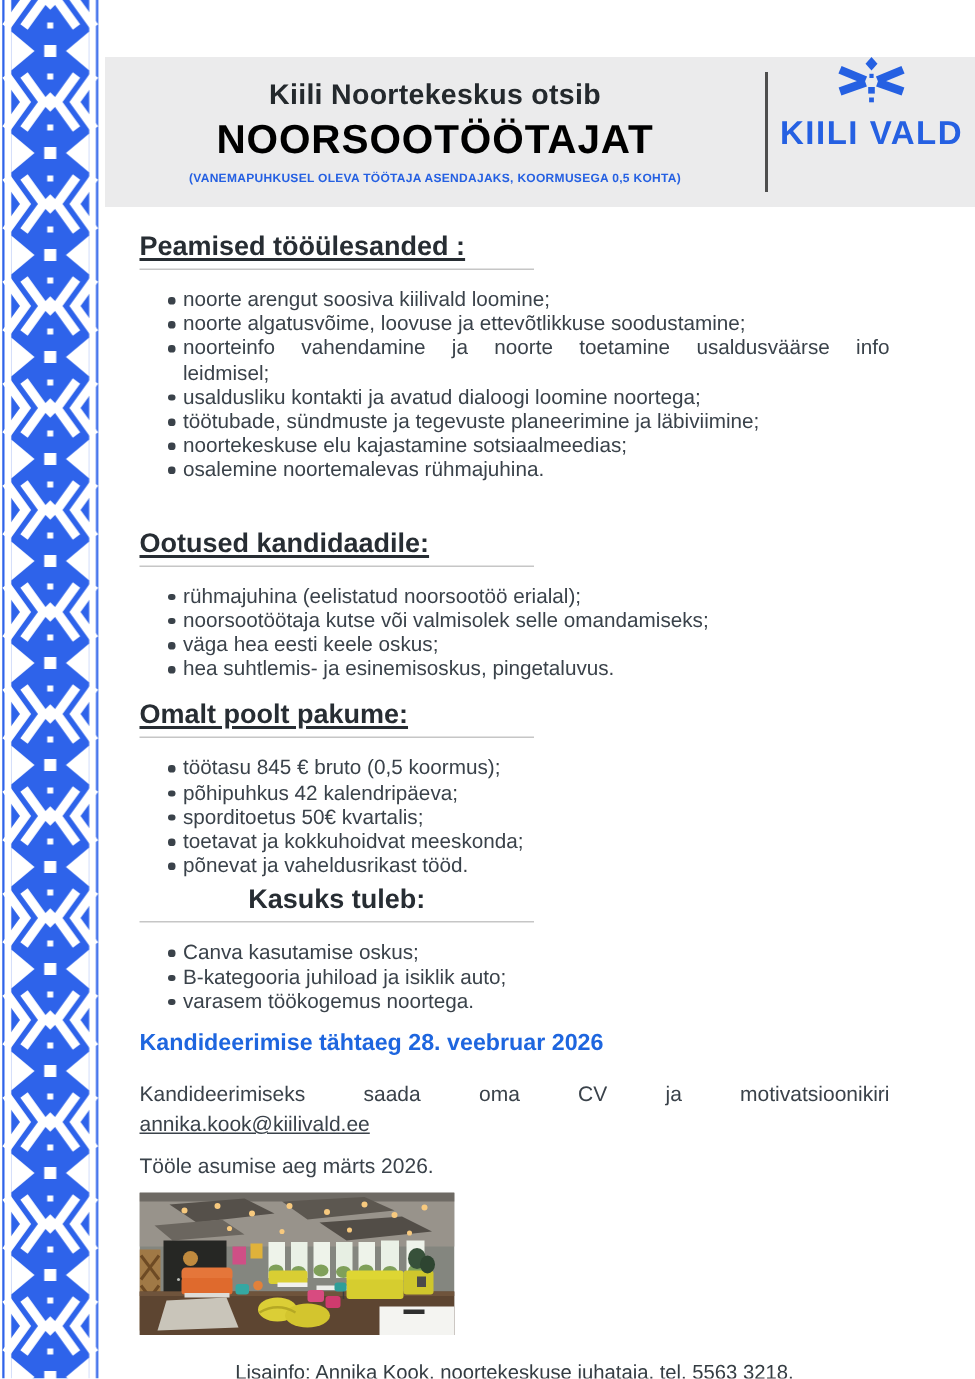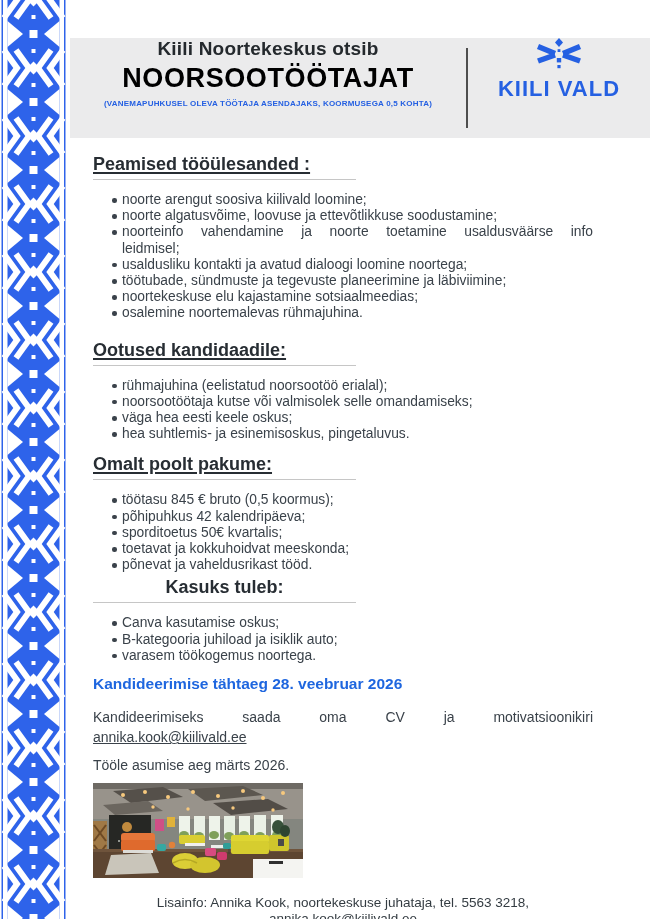--- a/index.html
+++ b/index.html
@@ -7,34 +7,34 @@
     width:650px;height:919px;position:relative;overflow:hidden;
     background:#ffffff;
     font-family:"Liberation Sans","DejaVu Sans",sans-serif;
     color:#3a424a;
   }
   .folk-border{position:absolute;left:0;top:0;}
   .content{position:absolute;left:70px;top:38px;width:580px;}
 
   
   .header-box{height:100px;background:#ebebec;display:flex;}
-  .hleft{width:396px;text-align:center;box-sizing:border-box;}
+  .hleft{width:440px;text-align:center;padding-top:15px;box-sizing:border-box;}
   .pretitle{font-size:19px;font-weight:700;color:#24292d;letter-spacing:0.2px;}
   .big-title{font-size:27px;font-weight:800;color:#000000;letter-spacing:0.6px;margin-top:3px;}
   .subtitle{font-size:8px;font-weight:700;color:#2560e2;margin-top:5px;letter-spacing:0.2px;}
   .hdivider{width:2px;background:#4e4e4e;margin:10px 0;}
   .hright{flex:1;display:flex;flex-direction:column;align-items:center;justify-content:flex-start;}
   .logo-text{font-size:22px;font-weight:800;color:#2560e2;letter-spacing:1px;margin-top:4px;}
 
   
   .main{margin-left:23px;width:500px;font-size:13.8px;}
   .sec-head{width:263px;border-bottom:1px solid #c6c6c6;padding-bottom:4px;
             font-size:18px;font-weight:700;color:#272d33;}
   .sec-head.u .ht{text-decoration:underline;text-decoration-thickness:1.5px;text-underline-offset:2px;}
-  .sec-head.mt1{margin-top:16px;} .sec-head.mt2{margin-top:18px;}
+  .sec-head.mt1{margin-top:16px;} .sec-head.mt2{margin-top:30px;}
   .sec-head.mt3{margin-top:12px;} .sec-head.mt4{margin-top:4px;text-align:center;}
   ul.bullets{list-style:none;margin:12px 0 0;padding:0;}
   ul.bullets li{position:relative;padding-left:29px;line-height:16.2px;}
   ul.bullets li::before{content:"";position:absolute;left:19px;top:6px;width:4.5px;height:4.5px;
                         border-radius:50%;background:#3a424a;}
   ul.bullets li span{display:block;}
   .jlast{text-align:justify;text-align-last:justify;}
 
   .deadline{margin-top:11px;font-size:15.5px;font-weight:700;color:#1e66df;}
   .apply{margin-top:14px;line-height:20px;font-size:14px;}

